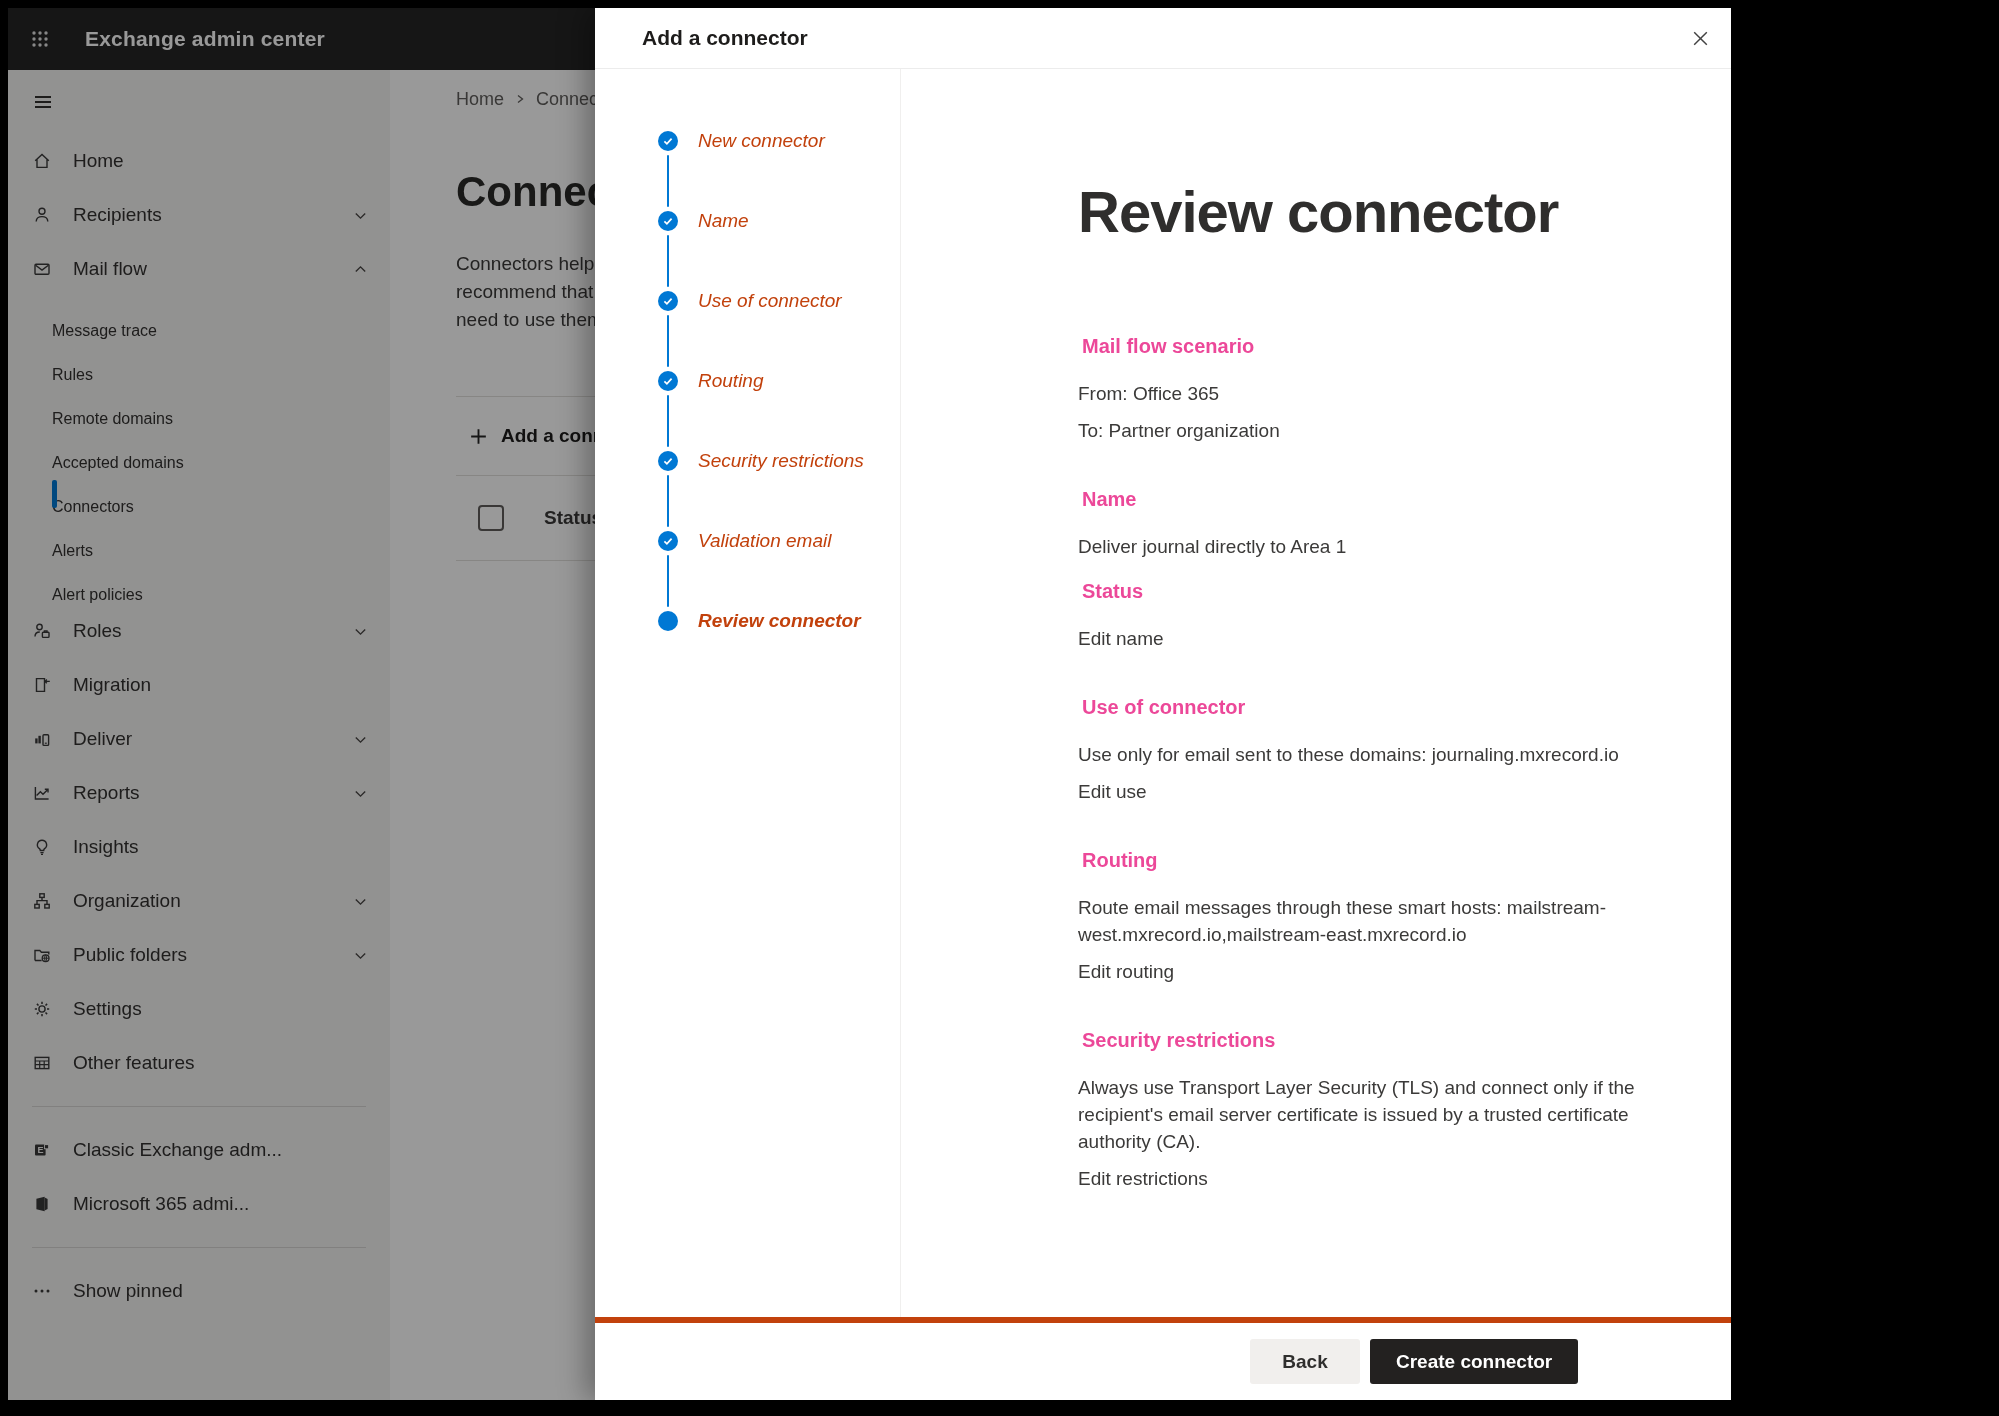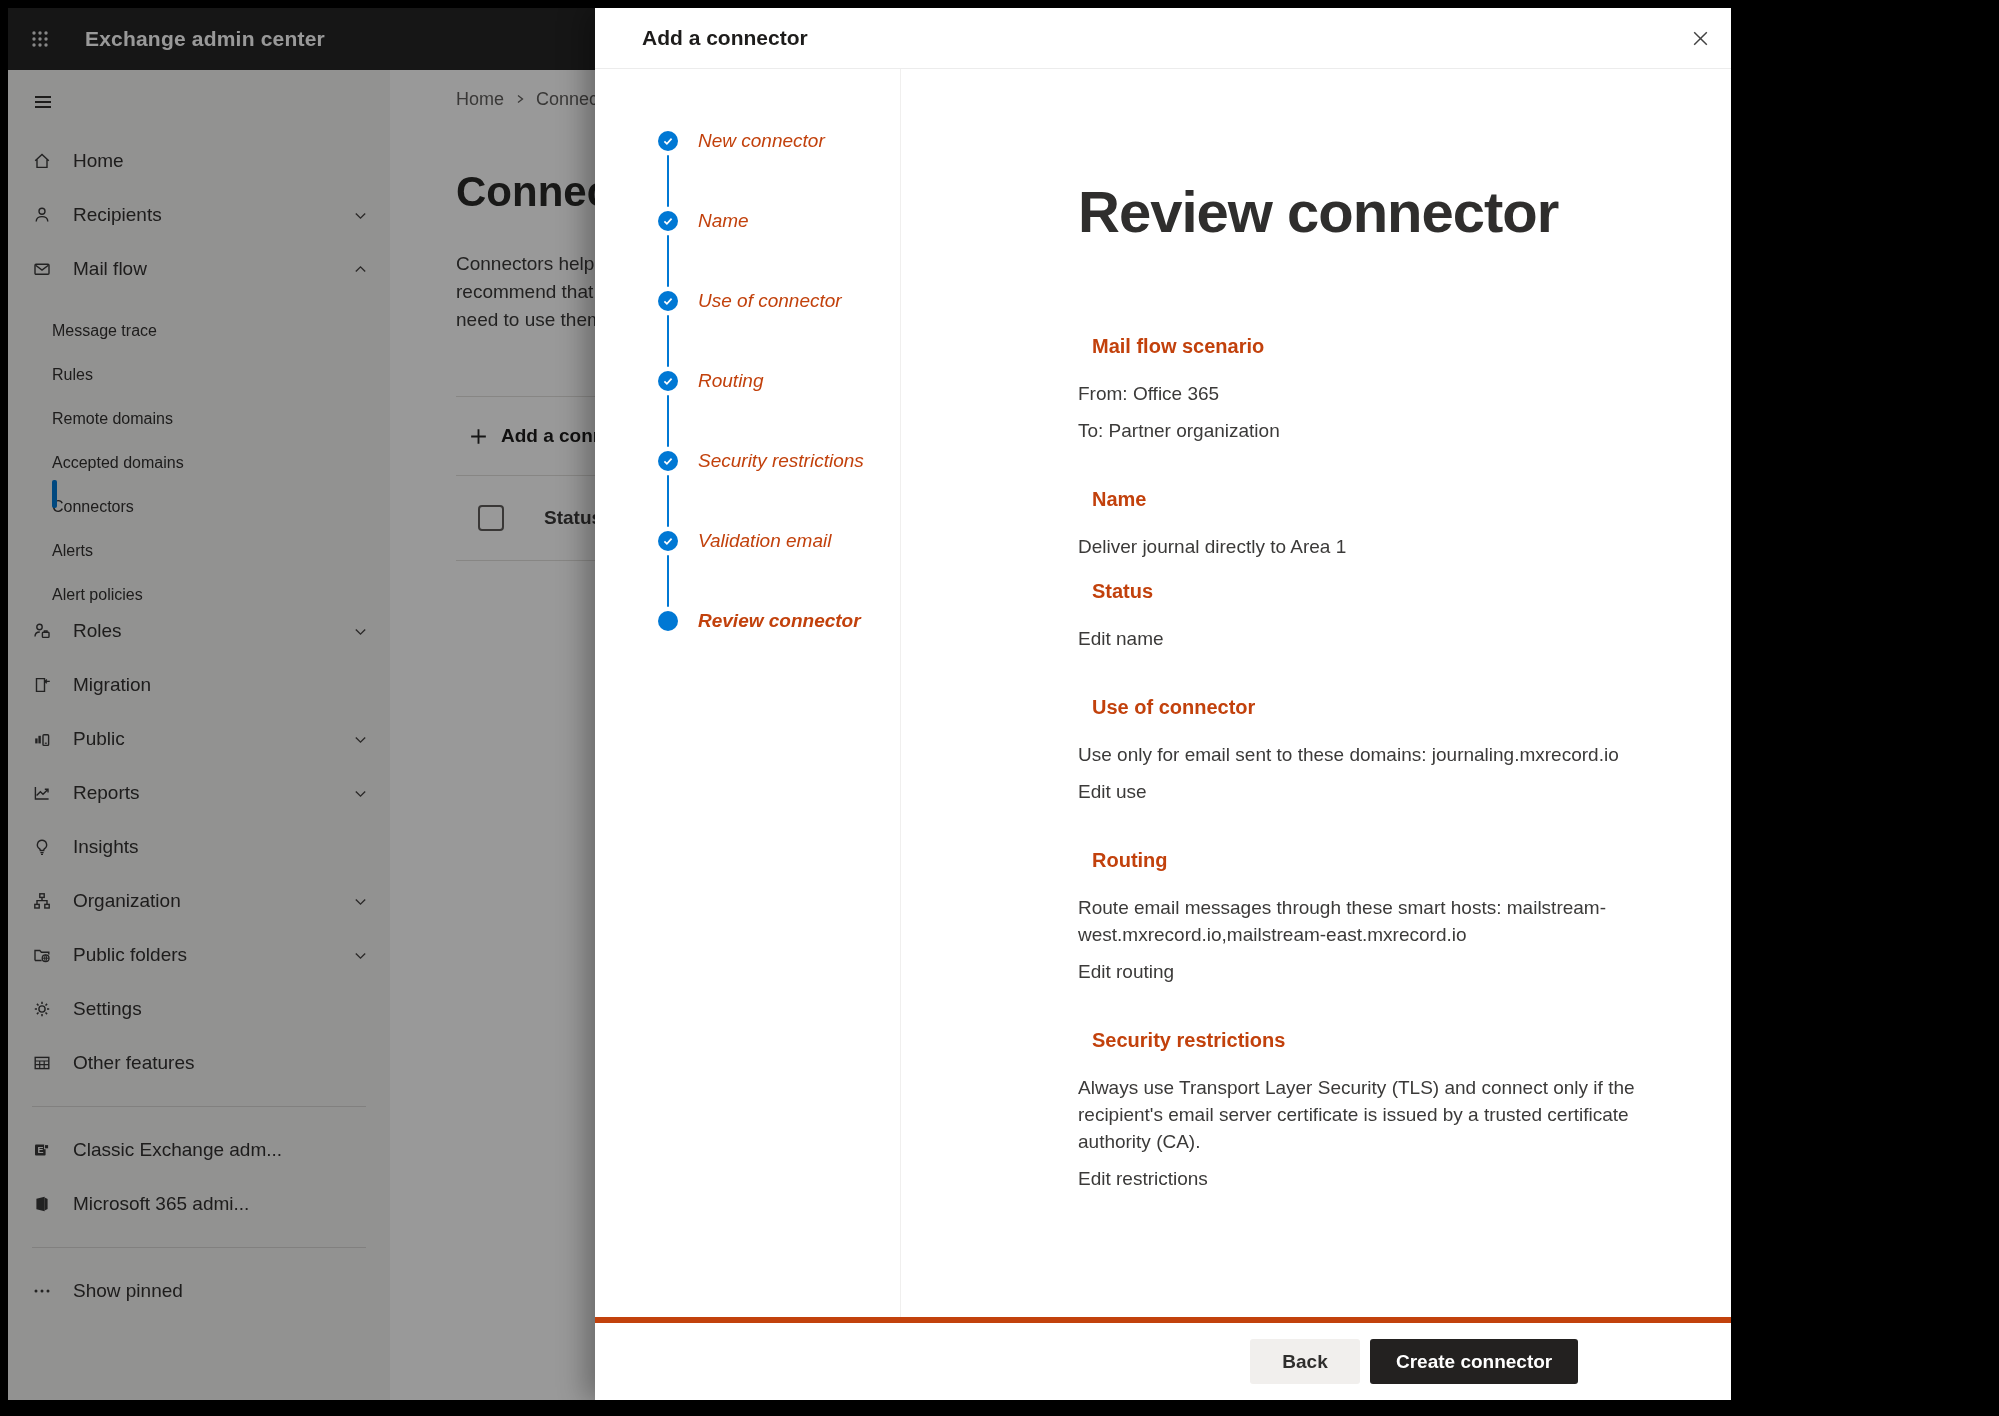--- a/index.html
+++ b/index.html
@@ -71,21 +71,21 @@
   .step-label{margin-left:20px;font-size:19px;color:#c2410c;white-space:nowrap;font-style:italic;}
   .step:not(:last-child)::after{content:"";position:absolute;left:8.7px;top:54px;
                height:52px;width:2.6px;background:#0078d4;border-radius:2px;}
   .step.current .step-label{font-weight:700;}
 
   .review-pane{flex:1;padding:110px 60px 0 177px;overflow:hidden;box-sizing:border-box;}
   .review-heading{font-size:58px;font-weight:700;line-height:66px;margin:0 0 90px;
                   color:#2f2e2d;letter-spacing:-1px;white-space:nowrap;}
   .section{margin-bottom:44px;max-width:810px;}
   .section.compact{margin-bottom:20px;}
-  .section h3{font-size:20px;font-weight:700;margin:0 14px 22px;color:#c2410c;}
+  .section h3{font-size:20px;font-weight:700;margin:0 4px 22px;color:#ec4899;}
   .section p{font-size:19px;line-height:27px;margin:0 0 10px;color:#3b3a39;}
   .edit-link{display:inline-block;font-size:19px;line-height:27px;color:#3b3a39;cursor:pointer;}
 
   .modal-footer{position:absolute;bottom:0;left:0;right:0;height:77px;
                 border-top:6px solid #c2410c;background:#fff;}
   .footer-buttons{position:absolute;left:655px;top:16px;display:flex;gap:10px;}
   .btn{height:45px;border:none;border-radius:3px;font-family:inherit;font-size:19px;
        font-weight:600;cursor:pointer;}
   .btn-back{min-width:110px;background:#f1efed;color:#2f2e2d;padding:0 24px;}
   .btn-create{min-width:205px;background:#232120;color:#fff;padding:8px 26px;}
@@ -216,21 +216,21 @@
 
         <div class="nav-item">
           <span class="nav-icon">
               <svg viewBox="0 0 20 20">
                 <rect x="3.2" y="9.4" width="2.4" height="5" fill="currentColor"></rect>
                 <rect x="6.4" y="6.8" width="2.4" height="7.6" fill="currentColor"></rect>
                 <rect x="11" y="5.8" width="5.6" height="10.6" rx="1" fill="none" stroke="currentColor" stroke-width="1.4"></rect>
                 <path d="M12.8 14.2 H14.8" stroke="currentColor" stroke-width="1.2" fill="none"></path>
               </svg>
             </span>
-          <span class="nav-label">Public</span>
+          <span class="nav-label">Deliver</span>
           <span class="nav-chevron">
               <svg viewBox="0 0 16 16" width="15" height="15">
                 <path d="M3 5.8 L8 10.8 L13 5.8" fill="none" stroke="currentColor" stroke-width="1.5"></path>
               </svg>
             </span>
         </div>
 
         <div class="nav-item">
           <span class="nav-icon">
               <svg viewBox="0 0 20 20">

